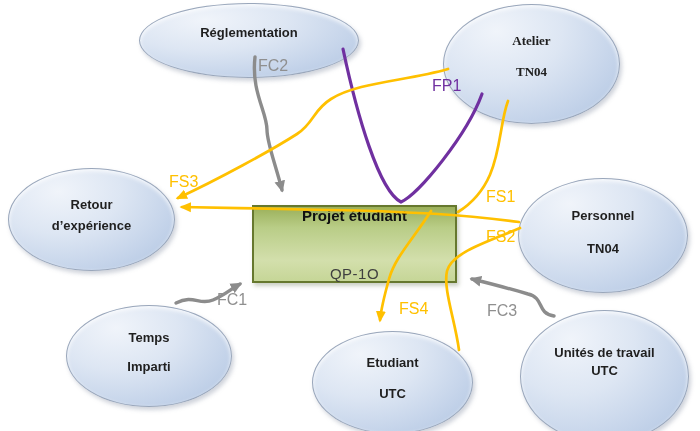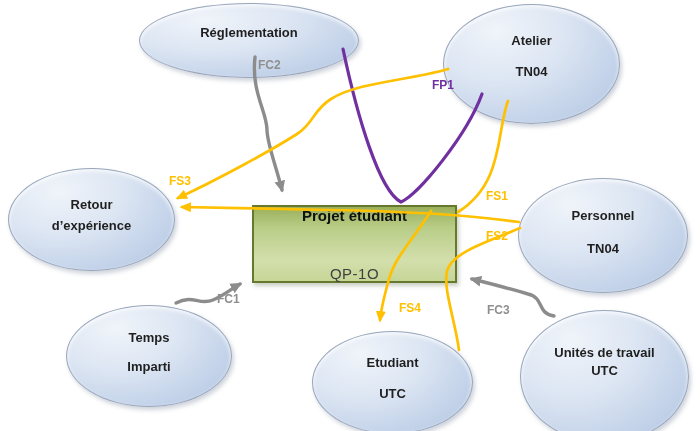--- a/index.html
+++ b/index.html
@@ -52,39 +52,38 @@
   .center-box .code  { font-size: 15px; color: #3f3f3f; letter-spacing: 0.5px; margin-top: 27px; }
   
   svg.edges {
     position: absolute;
     left: 0; top: 0;
     pointer-events: none;
   }
   
   .edge-label {
     position: absolute;
-    font-size: 12px;
+    font-size: 16px;
     line-height: 13px;
     white-space: nowrap;
-    font-weight: bold;
   }
   .lbl-flow  { color: #ffc000; }
   .lbl-gray  { color: #8f8f8f; }
   .lbl-purp  { color: #7030a0; }
 </style>
 </head>
 <body>
 
 <div class="canvas">
 
   <div class="node" style="left:139px; top:3px; width:218px; height:57px; padding-bottom:16px;">
     <span>Réglementation</span>
   </div>
 
-  <div class="node" style="left:443px; top:4px; width:175px; height:102px; gap:16px; padding-bottom:16px;">
+  <div class="node" style="left:443px; top:4px; width:175px; height:102px; gap:16px; padding-bottom:16px;font-family:Liberation Serif, serif;">
     <span>Atelier</span>
     <span>TN04</span>
   </div>
 
   <div class="node" style="left:8px; top:168px; width:165px; height:91px; gap:6px; padding-bottom:10px;">
     <span>Retour</span>
     <span>d’expérience</span>
   </div>
 
   <div class="node" style="left:518px; top:178px; width:168px; height:105px; gap:18px; padding-bottom:8px;">

